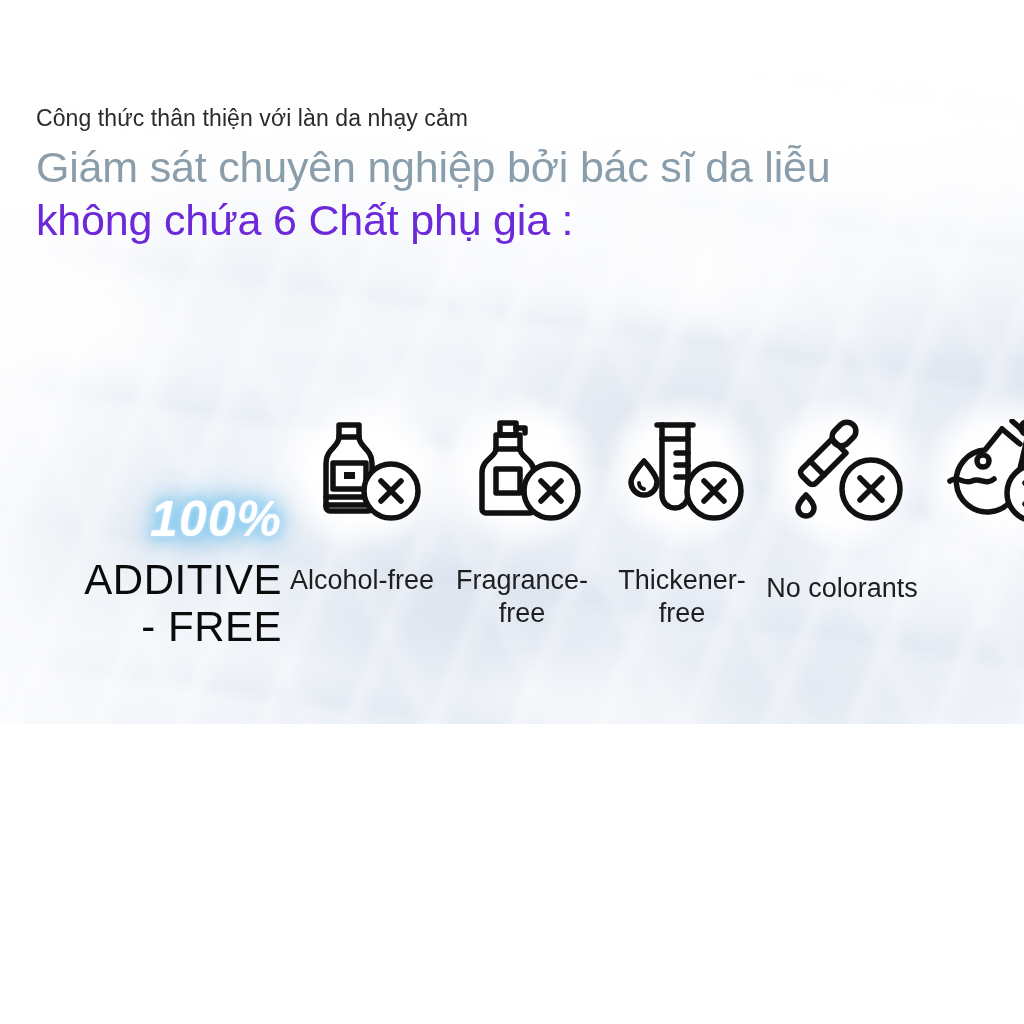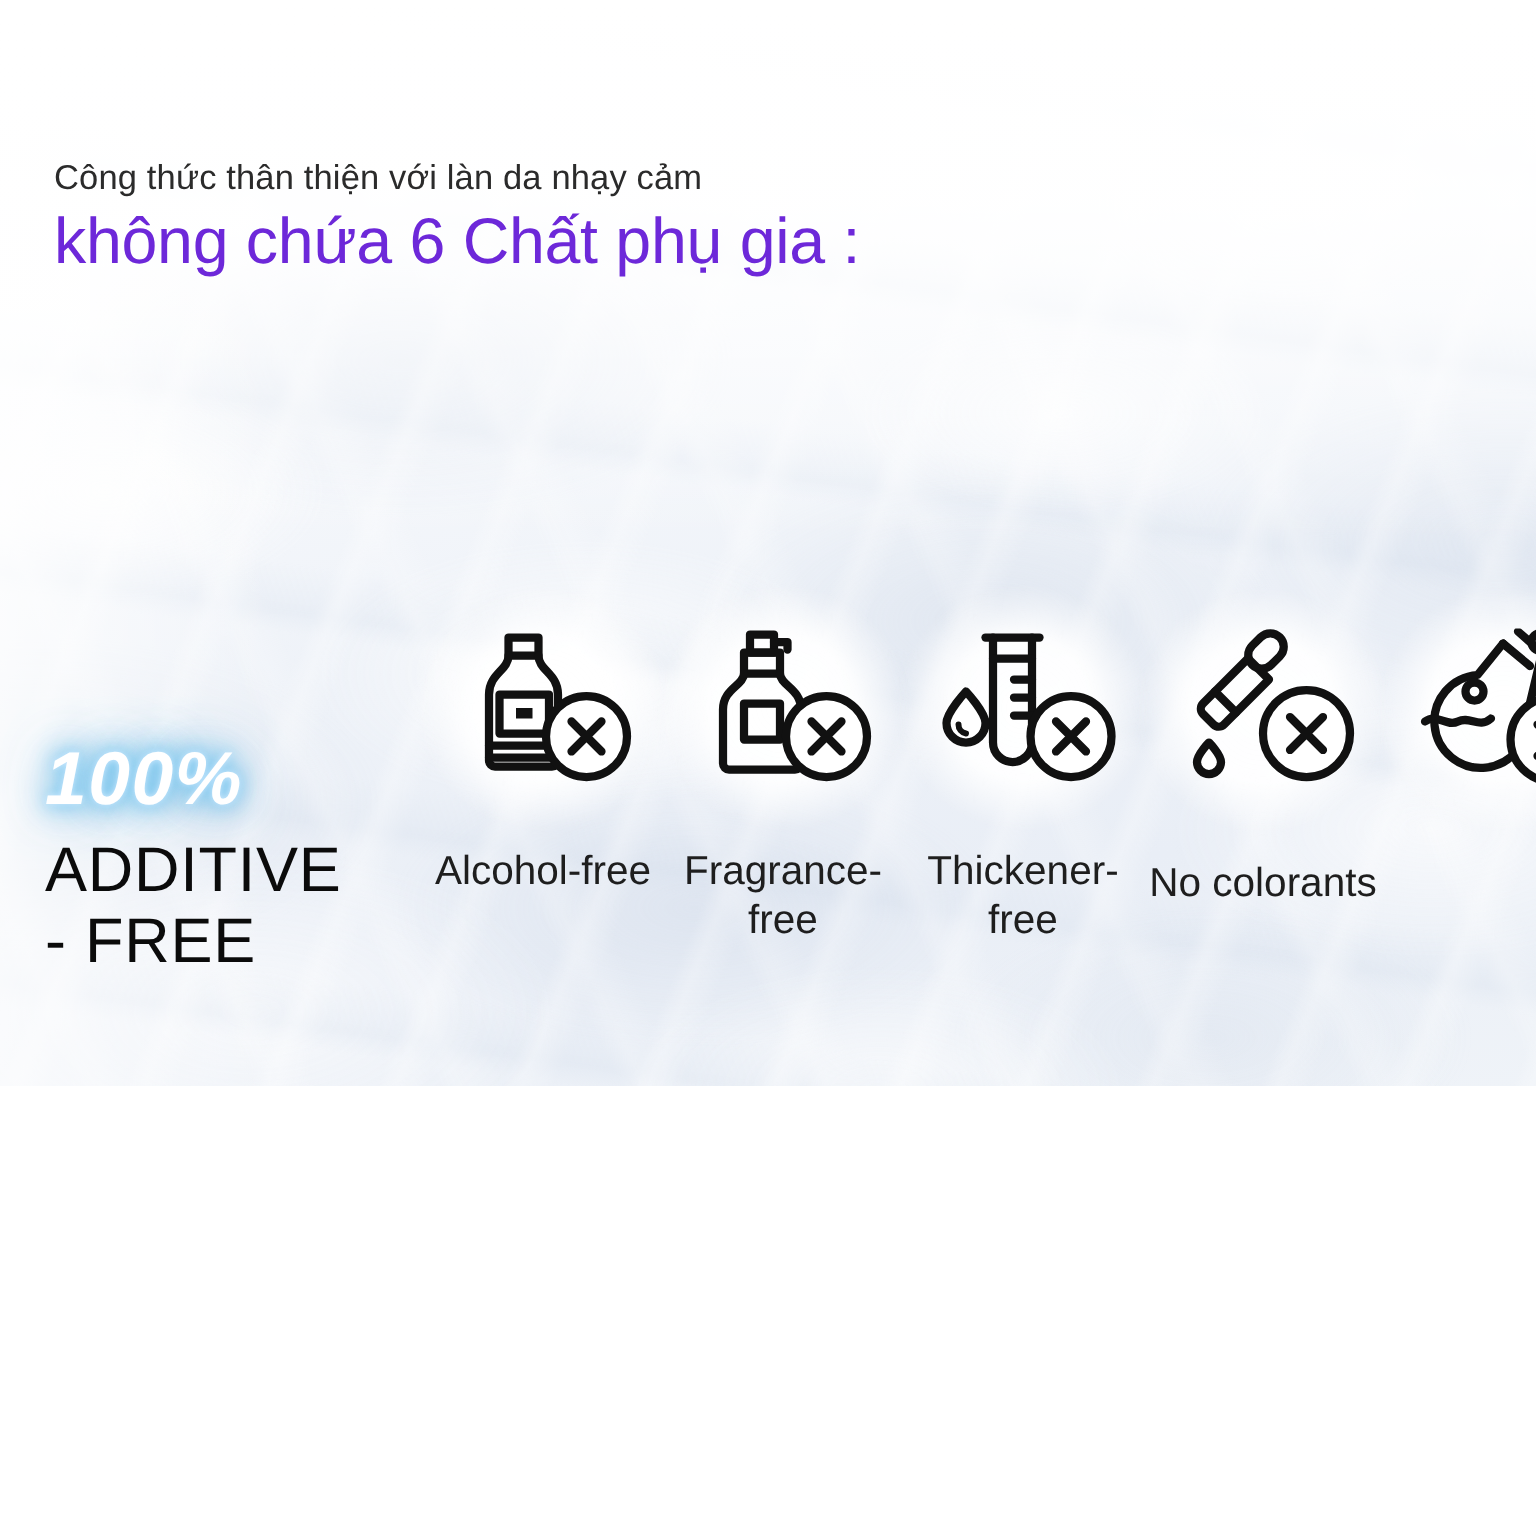--- a/index.html
+++ b/index.html
@@ -118,21 +118,21 @@
     letter-spacing: -.2px;
     white-space: nowrap;
   }
 
   
   .badge {
     position: absolute;
     left: 30px;
     top: 494px;
     width: 252px;
-    text-align: left;
+    text-align: right;
   }
   .badge-percent {
     font-size: 50px;
     font-weight: 700;
     font-style: italic;
     color: #ffffff;
     letter-spacing: 1px;
     line-height: 1;
     text-shadow:
       0 0 4px #cfeaff,
@@ -209,20 +209,21 @@
 
   <div class="bg-base"></div>
   <div class="bg-shade"></div>
   <div class="bg-ripple"></div>
   <div class="bg-streaks"></div>
   <div class="bg-top-fade"></div>
   <div class="bg-left-fade"></div>
 
   <div class="headings">
     <div class="eyebrow">Công thức thân thiện với làn da nhạy cảm</div>
+    <div class="headline-1">Giám sát chuyên nghiệp bởi bác sĩ da liễu</div>
     <div class="headline-2">không chứa 6 Chất phụ gia :</div>
   </div>
 
   <div class="badge">
     <div class="badge-percent">100%</div>
     <div class="badge-line l1">ADDITIVE</div>
     <div class="badge-line">- FREE</div>
   </div>
 
   <div class="grid">

